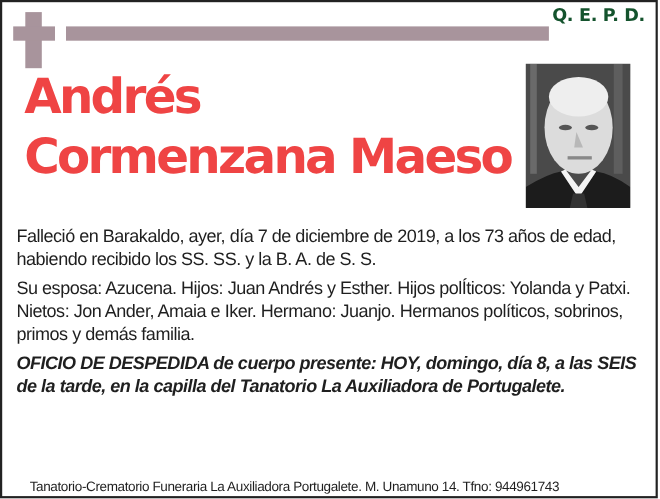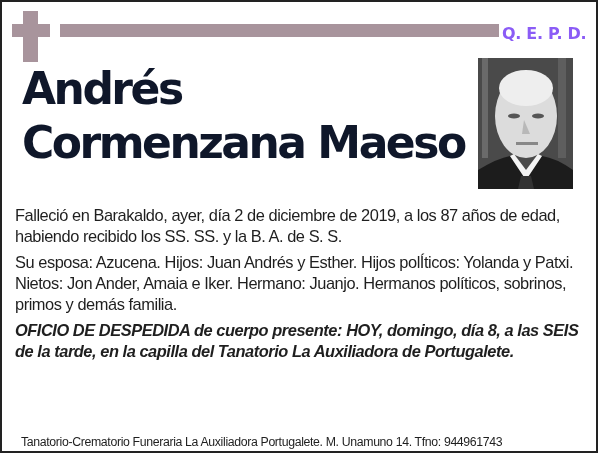--- a/index.html
+++ b/index.html
@@ -1,29 +1,29 @@
 <!DOCTYPE html>
 <html><head>
 <meta charset="utf-8">
 <style>
   html, body { margin: 0; padding: 0; background: #ffffff; }
   body { width: 600px; height: 454px; position: relative; overflow: hidden; font-family: "Liberation Sans", "DejaVu Sans", sans-serif; color: #1a1a1a; }
   .card { position: absolute; left: 0; top: 0; width: 594px; height: 449px; border: 2px solid #222222; background: #ffffff; }
   .cross-v { position: absolute; left: 21px; top: 9px; width: 15px; height: 51px; background: #a8949c; }
   .cross-h { position: absolute; left: 10px; top: 22px; width: 38px; height: 13px; background: #a8949c; }
   .rule { position: absolute; left: 58px; top: 22px; width: 439px; height: 13px; background: #a8949c; }
-  .qepd { position: absolute; left: 500px; top: 22px; font-family: "DejaVu Sans", sans-serif; font-weight: bold; font-size: 16px; letter-spacing: -0.3px; color: #8b5cf6; white-space: nowrap; }
-  .name { position: absolute; left: 20px; top: 60px; margin: 0; font-family: "DejaVu Sans", sans-serif; font-weight: bold; font-size: 44px; line-height: 54px; letter-spacing: -2.5px; color: #0f172a; }
+  .qepd { position: absolute; left: 500px; top: 2px; font-family: "DejaVu Sans", sans-serif; font-weight: bold; font-size: 16px; letter-spacing: -0.3px; color: #14532d; white-space: nowrap; }
+  .name { position: absolute; left: 20px; top: 60px; margin: 0; font-family: "DejaVu Sans", sans-serif; font-weight: bold; font-size: 44px; line-height: 54px; letter-spacing: -2.5px; color: #ef4444; }
   .name span { display: block; }
   .photo { position: absolute; left: 476px; top: 56px; width: 95px; height: 131px; background: linear-gradient(180deg, #3a3a3a 0%, #555 40%, #2a2a2a 100%); overflow: hidden; }
   .photo svg { display: block; }
   .body { position: absolute; left: 13px; top: 203px; width: 575px; font-family: "Liberation Sans", sans-serif; font-size: 16.4px; line-height: 21px; color: #1f1f1f; letter-spacing: -0.45px; }
   .body p { margin: 0 0 5px 0; }
   .body p.bold { font-weight: bold; font-style: italic; }
-  .footer { position: absolute; left: 19px; top: 433px; font-family: "Liberation Sans", sans-serif; font-size: 12.3px; color: #1f1f1f; letter-spacing: -0.35px; white-space: nowrap; }
+  .footer { position: absolute; left: 25px; top: 433px; font-family: "Liberation Sans", sans-serif; font-size: 12.3px; color: #1f1f1f; letter-spacing: -0.35px; white-space: nowrap; }
 </style>
 </head>
 <body>
 
 <div class="card">
   <div class="cross-v"></div>
   <div class="cross-h"></div>
   <div class="rule"></div>
   <div class="qepd">Q. E. P. D.</div>
 
@@ -43,19 +43,19 @@
       <ellipse cx="60" cy="58" rx="6" ry="2.5" fill="#555"></ellipse>
       <path d="M46 62 L44 76 L52 76 Z" fill="#b8b8b8"></path>
       <rect x="38" y="84" width="22" height="3" fill="#888"></rect>
       <path d="M0 131 L0 112 Q20 100 32 98 L48 122 L64 98 Q78 100 95 112 L95 131 Z" fill="#1c1c1c"></path>
       <path d="M32 98 L48 122 L64 98 L60 96 L48 112 L36 96 Z" fill="#f4f4f4"></path>
       <path d="M43 118 L53 118 L56 131 L40 131 Z" fill="#333"></path>
     </svg>
   </div>
 
   <div class="body">
-    <p>Falleció en Barakaldo, ayer, día 2 de diciembre de 2019, a los 87 años de edad, habiendo recibido los SS. SS. y la B. A. de S. S.</p>
+    <p>Falleció en Barakaldo, ayer, día 7 de diciembre de 2019, a los 73 años de edad, habiendo recibido los SS. SS. y la B. A. de S. S.</p>
     <p>Su esposa: Azucena. Hijos: Juan Andrés y Esther. Hijos polÍticos: Yolanda y Patxi. Nietos: Jon Ander, Amaia e Iker. Hermano: Juanjo. Hermanos políticos, sobrinos, primos y demás familia.</p>
     <p class="bold">OFICIO DE DESPEDIDA de cuerpo presente: HOY, domingo, día 8, a las SEIS de la tarde, en la capilla del Tanatorio La Auxiliadora de Portugalete.</p>
   </div>
 
   <div class="footer">Tanatorio-Crematorio Funeraria La Auxiliadora Portugalete. M. Unamuno 14. Tfno: 944961743</div>
 </div>
 
 </body></html>

